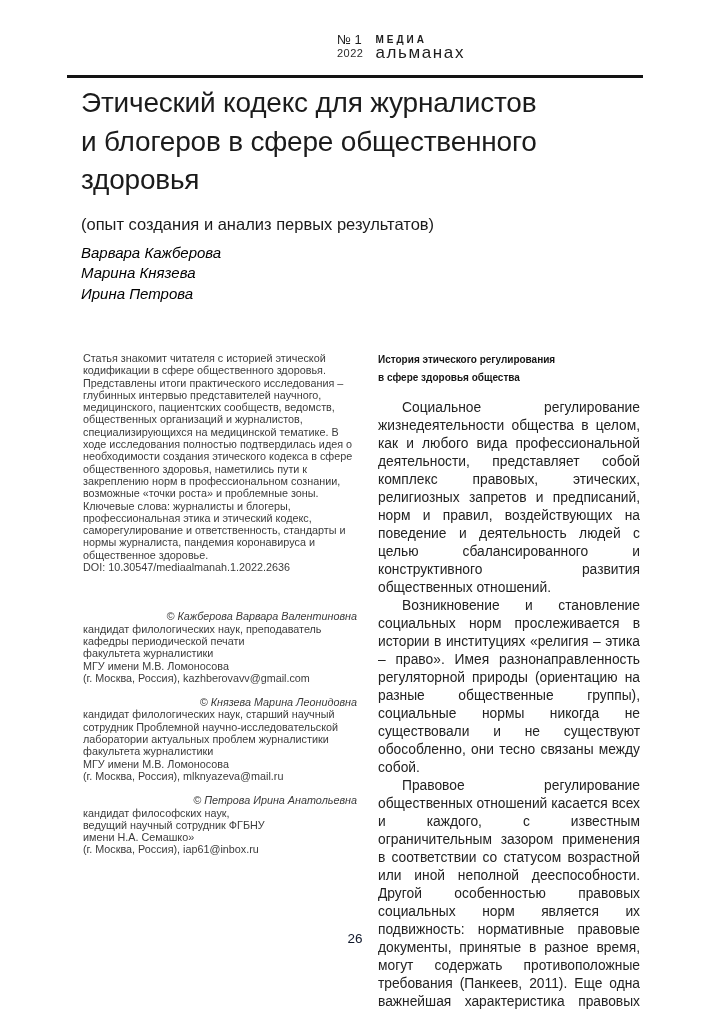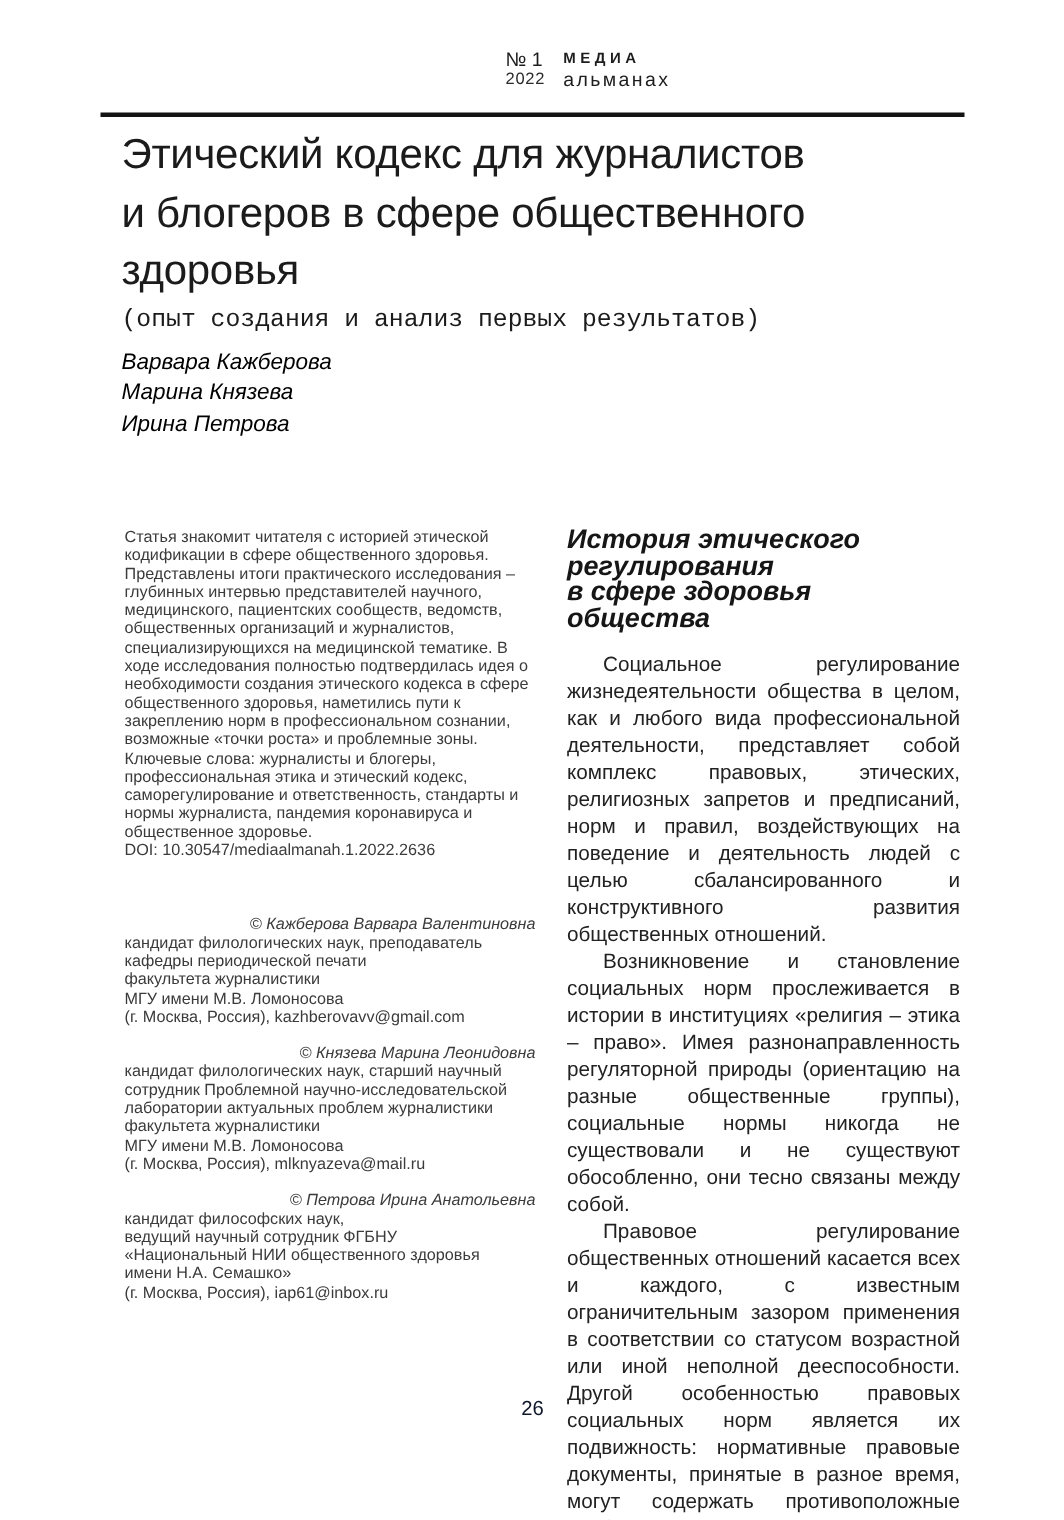--- a/index.html
+++ b/index.html
@@ -20,54 +20,54 @@
     position: absolute;
     top: 33px;
     left: 337px;
     display: flex;
     gap: 12px;
     color: #1d1d1d;
   }
   .issue-no   { font-size: 13px; line-height: 14px; }
   .issue-year { font-size: 11px; line-height: 12px; letter-spacing: 0.5px; color: #2b2b2b; }
   .brand-top    { font-size: 10px; line-height: 14px; font-weight: 700; letter-spacing: 3px; }
-  .brand-bottom { font-size: 13px; line-height: 12px; letter-spacing: 1.6px; }
+  .brand-bottom { font-size: 17px; line-height: 12px; letter-spacing: 1.6px; }
 
   .top-rule {
     position: absolute;
     left: 67px; top: 75px;
     width: 576px; height: 3px;
     background: #131313;
   }
 
   
   .title-block { position: absolute; left: 81px; top: 84px; width: 565px; color: #1b1b1b; }
   .title-line { font-size: 28px; line-height: 38.5px; font-weight: 400; letter-spacing: -0.2px; }
-  .subtitle   { margin-top: 3px; font-size: 16.5px; line-height: 20px; font-family: Liberation Mono, monospace; }
+  .subtitle   { margin-top: 14px; font-size: 16.5px; line-height: 20px; }
   .authors    { margin-top: 9px; font-style: italic; font-size: 15px; line-height: 20.5px; color: #000000; }
 
   
   .col-left {
     position: absolute;
     left: 83px; top: 352px;
     width: 274px;
     font-size: 10.8px;
     line-height: 12.3px;
     color: #3b3b3b;
   }
   .col-left p { margin: 0; }
   .keywords { margin-top: 20px; }
   .doi      { margin-top: 26px; }
   .author-infos { margin-top: 37px; }
   .author-entry { margin-bottom: 12px; }
   .author-name  { font-style: italic; text-align: right; }
 
   
   .col-right { position: absolute; left: 378px; top: 351px; width: 262px; color: #222222; }
-  .section-heading { font-size: 18px; line-height: 17.5px; font-weight: 700; color: #161616; font-style: italic; }
+  .section-heading { font-size: 10px; line-height: 17.5px; font-weight: 700; color: #161616; }
   .body-text { margin-top: 13px; font-size: 13.8px; line-height: 18px; text-align: justify; }
   .body-text p { margin: 0; text-indent: 24px; hyphens: auto; -webkit-hyphens: auto; }
 
   .page-number {
     position: absolute;
     left: 67px; top: 931px;
     width: 576px;
     text-align: center;
     font-size: 13.5px;
     color: #0f172a;
@@ -125,21 +125,20 @@
         <div>сотрудник Проблемной научно-исследовательской</div>
         <div>лаборатории актуальных проблем журналистики</div>
         <div>факультета журналистики</div>
         <div>МГУ имени М.В. Ломоносова</div>
         <div>(г. Москва, Россия), mlknyazeva@mail.ru</div>
       </div>
       <div class="author-entry">
         <div class="author-name">© Петрова Ирина Анатольевна</div>
         <div>кандидат философских наук,</div>
         <div>ведущий научный сотрудник ФГБНУ</div>
-        <div>«Национальный НИИ общественного здоровья</div>
         <div>имени Н.А. Семашко»</div>
         <div>(г. Москва, Россия), iap61@inbox.ru</div>
       </div>
     </div>
   </div>
 
   <div class="col-right">
     <h2 class="section-heading" style="margin:0;">
       <div>История этического регулирования</div>
       <div>в сфере здоровья общества</div>

